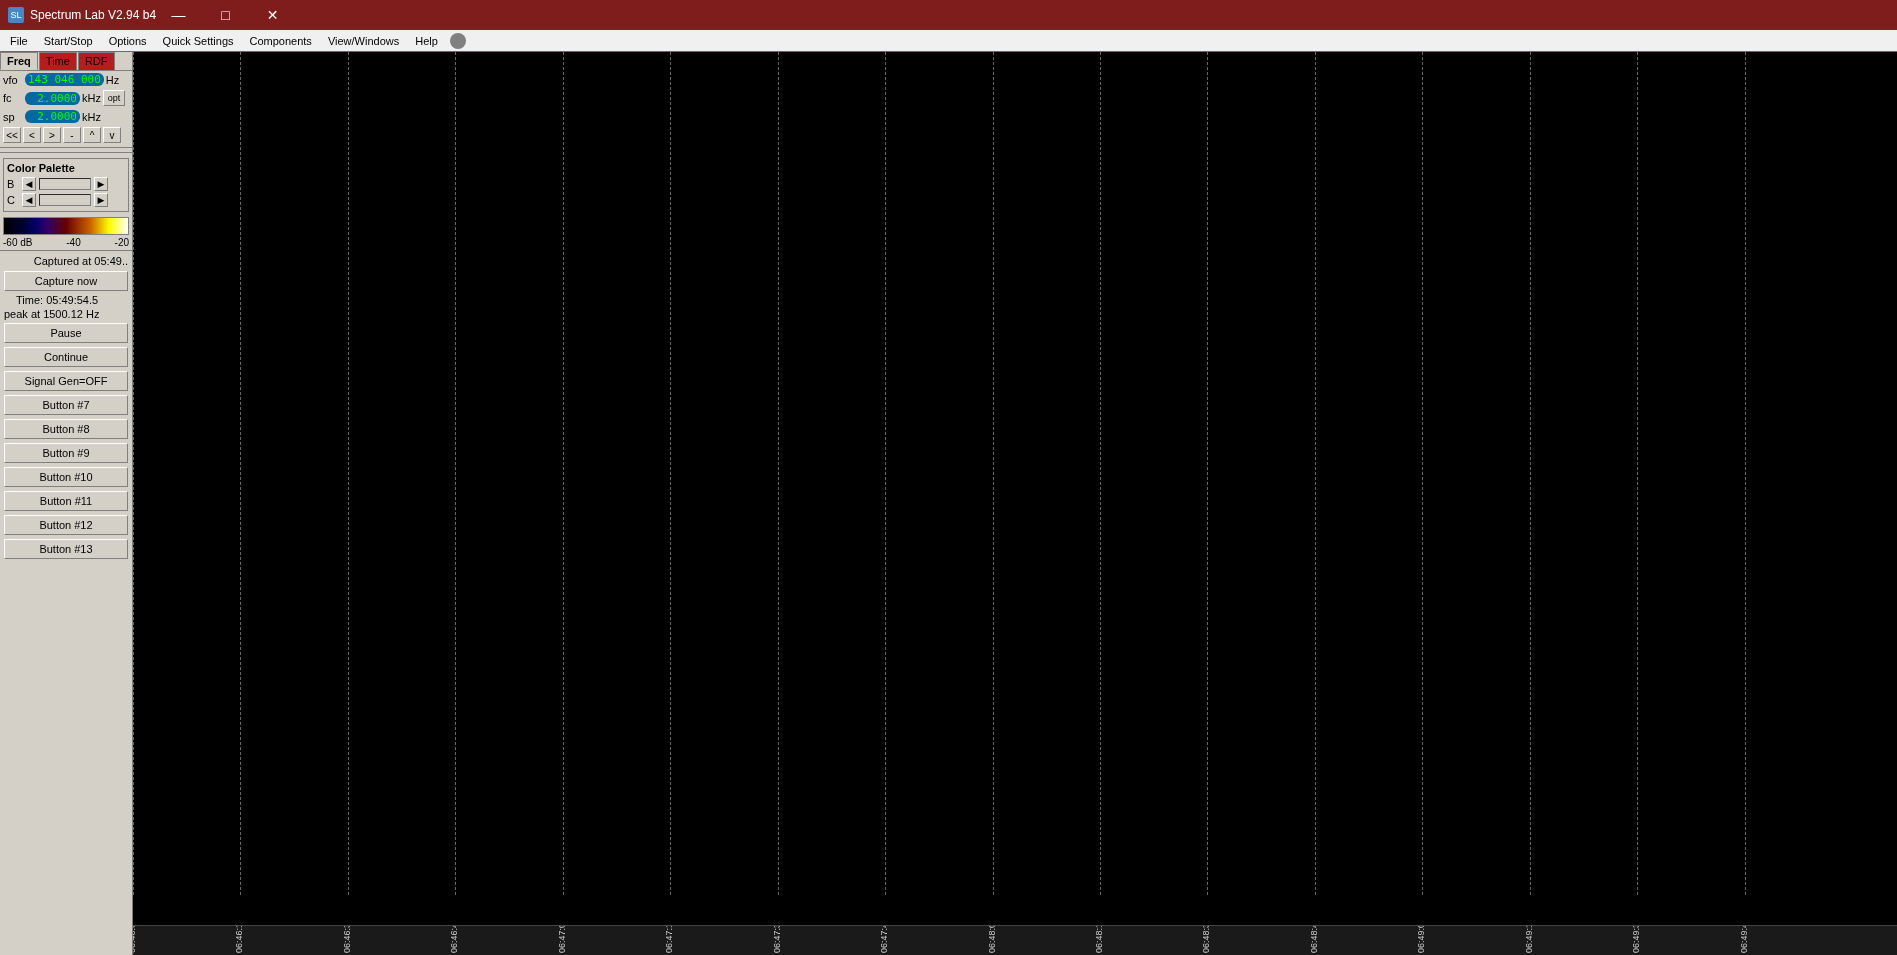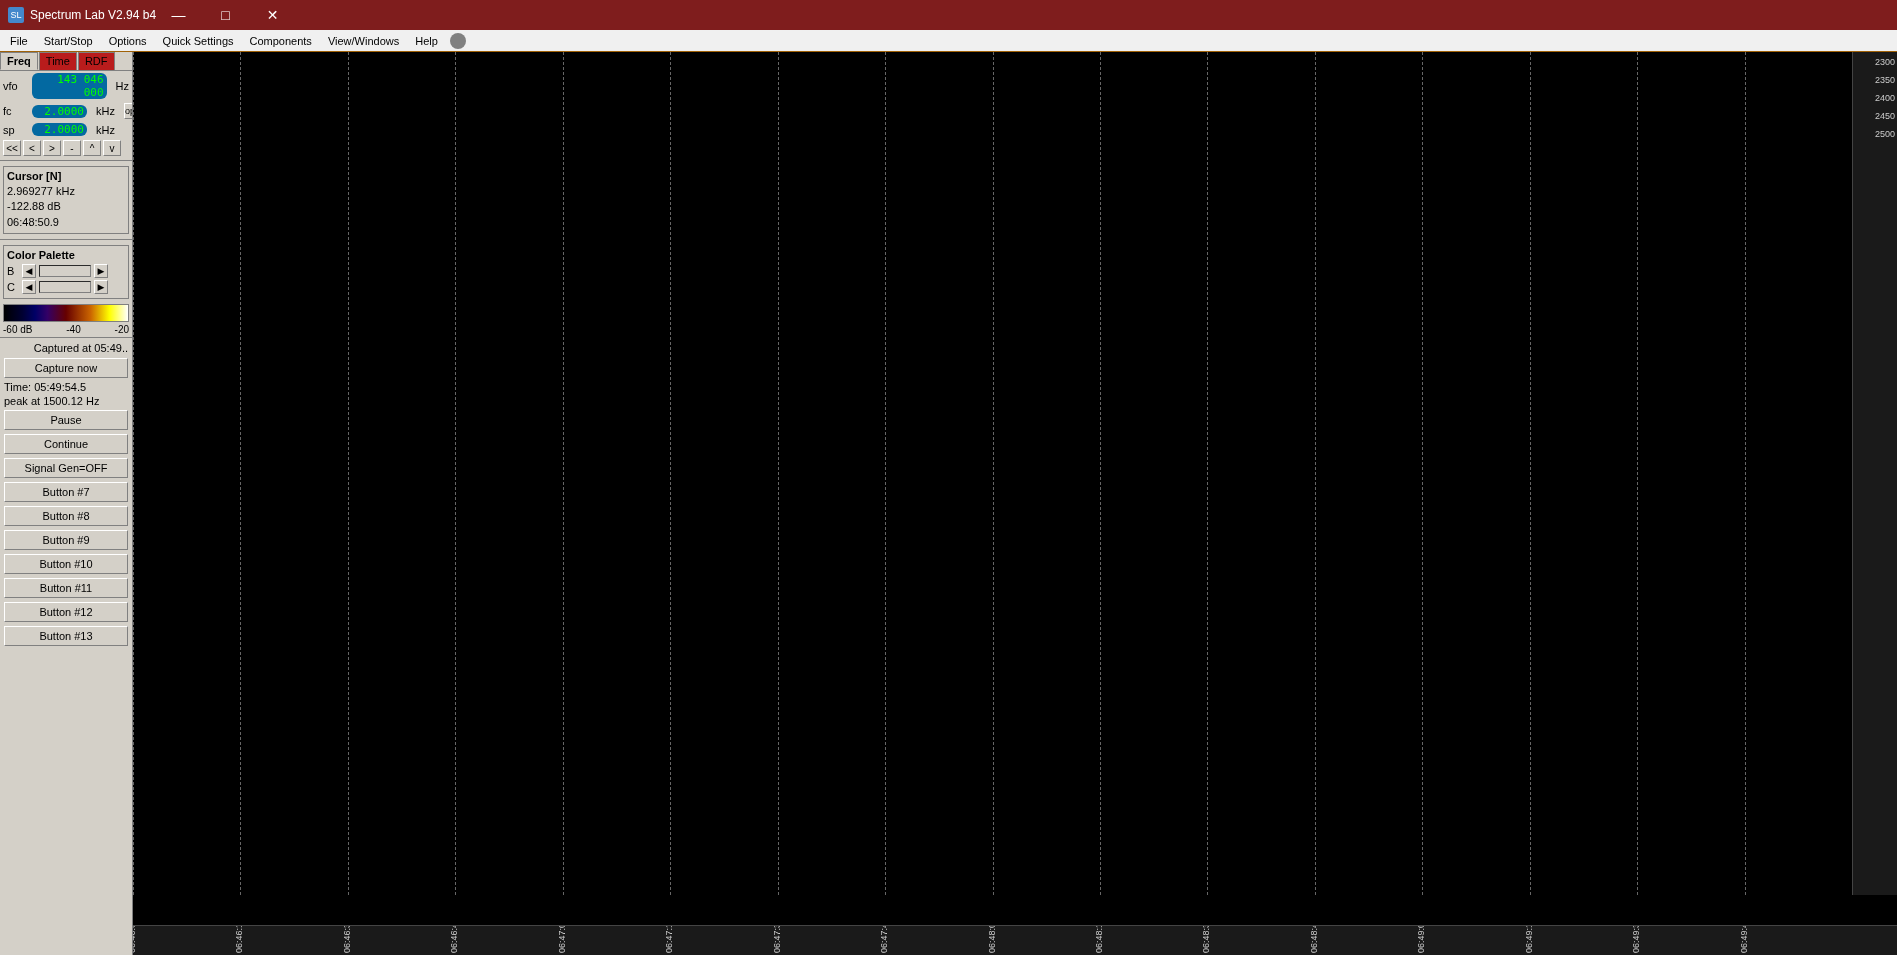--- a/index.html
+++ b/index.html
@@ -118,21 +118,21 @@
       background: #d4d0c8;
       border-bottom: 1px solid #d4d0c8;
       font-weight: bold;
     }
 
     
     .control-row {
       display: flex;
       align-items: center;
       padding: 2px 3px;
-      gap: 9px;
+      gap: 2px;
     }
     .control-label {
       font-size: 11px;
       color: #000;
       min-width: 20px;
     }
     .control-value {
       background: #0369a1;
       color: #00ff00;
       font-size: 11px;
@@ -245,21 +245,21 @@
       width: calc(100% - 8px);
     }
 
     .captured-text {
       padding: 2px 4px;
       font-size: 11px;
       color: #000;
       text-align: right;
     }
     .time-text {
-      padding: 1px 4px;
+      padding: 1px 16px;
       font-size: 11px;
       color: #000;
     }
     .peak-text {
       padding: 1px 4px;
       font-size: 11px;
       color: #000;
     }
 
     
@@ -392,26 +392,20 @@
       <button class="small-btn">&lt;&lt;</button>
       <button class="small-btn">&lt;</button>
       <button class="small-btn">&gt;</button>
       <button class="small-btn">-</button>
       <button class="small-btn">^</button>
       <button class="small-btn">v</button>
     </div>
 
     <div class="divider"></div>
 
-    <div class="section-box">
-      <div class="section-title">Cursor [N]</div>
-      <div class="info-text">2.969277 kHz</div>
-      <div class="info-text">-122.88 dB</div>
-      <div class="info-text">06:48:50.9</div>
-    </div>
 
     <div class="divider"></div>
 
     <div class="section-box">
       <div class="section-title">Color Palette</div>
 
       <div class="palette-row">
         <span class="palette-label">B</span>
         <button class="palette-arrow">◀</button>
         <div class="palette-slider" style="width:52px;height:12px;background:#d4d0c8;border:1px inset #808080;"></div>
@@ -455,27 +449,20 @@
     <button class="sidebar-btn">Button #9</button>
     <button class="sidebar-btn">Button #10</button>
     <button class="sidebar-btn">Button #11</button>
     <button class="sidebar-btn">Button #12</button>
     <button class="sidebar-btn">Button #13</button>
   </div>
 
   <div id="display-area">
     <div id="spectrum-canvas">
 
-      <div id="right-scale">
-      <div class="scale-tick" style="top: 5px;">2300</div>
-          <div class="scale-tick" style="top: 23px;">2350</div>
-          <div class="scale-tick" style="top: 41px;">2400</div>
-          <div class="scale-tick" style="top: 59px;">2450</div>
-          <div class="scale-tick" style="top: 77px;">2500</div>
-        </div>
 
     <div class="v-line" style="left: 0px;"></div>
         <div class="v-line" style="left: 107px;"></div>
         <div class="v-line" style="left: 215px;"></div>
         <div class="v-line" style="left: 322px;"></div>
         <div class="v-line" style="left: 430px;"></div>
         <div class="v-line" style="left: 537px;"></div>
         <div class="v-line" style="left: 645px;"></div>
         <div class="v-line" style="left: 752px;"></div>
         <div class="v-line" style="left: 860px;"></div>

